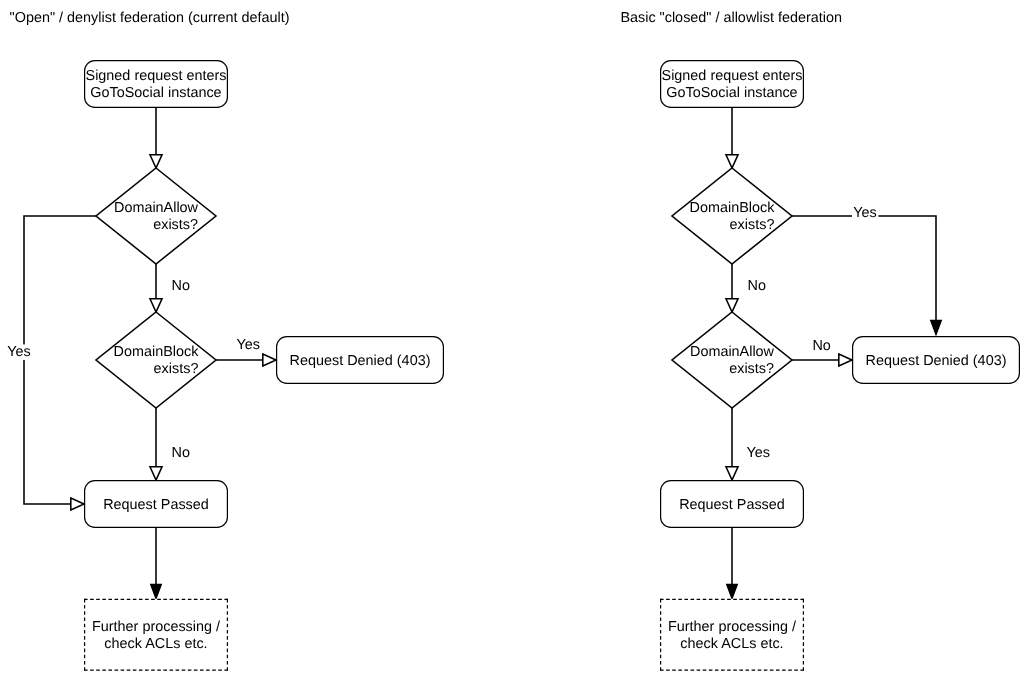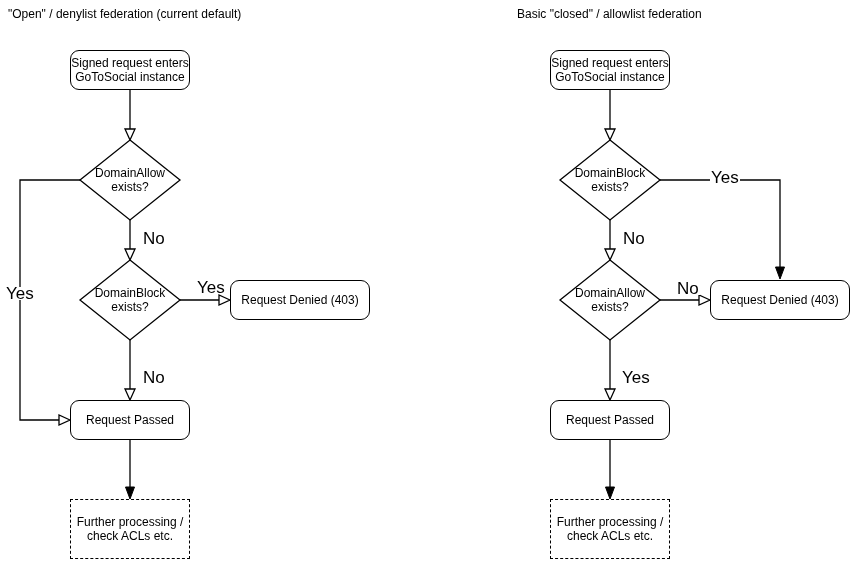--- a/index.html
+++ b/index.html
@@ -38,24 +38,24 @@
     background: #ffffff;
     border: 1.3px solid #000000;
     border-radius: 9px;
   }
   .dashed-box {
     background: #ffffff;
     border: 1.2px dashed #000000;
     border-radius: 0;
     text-align: center;
   }
-  .diamond-text { background: transparent; }
+  .diamond-text { background: transparent; text-align: right; }
   .edge-label {
     position: absolute;
-    font-size: 17px;
+    font-size: 12px;
     line-height: 13px;
     background: #ffffff;
     padding: 0 1px;
     white-space: pre;
   }
 </style>
 </head>
 <body>
 
 <div class="canvas">

